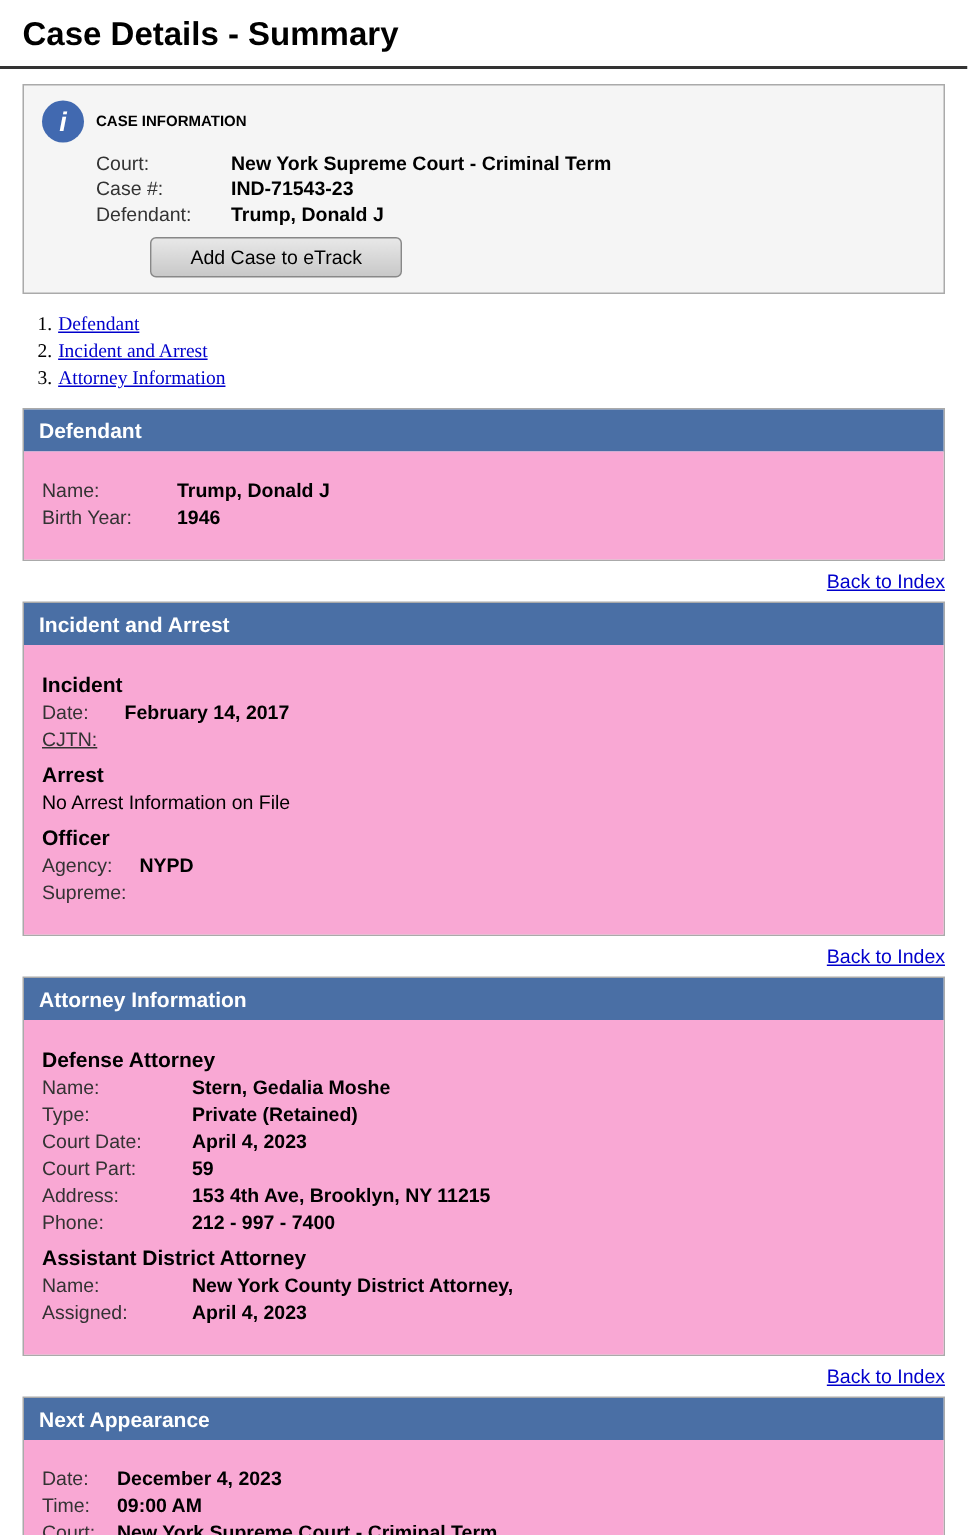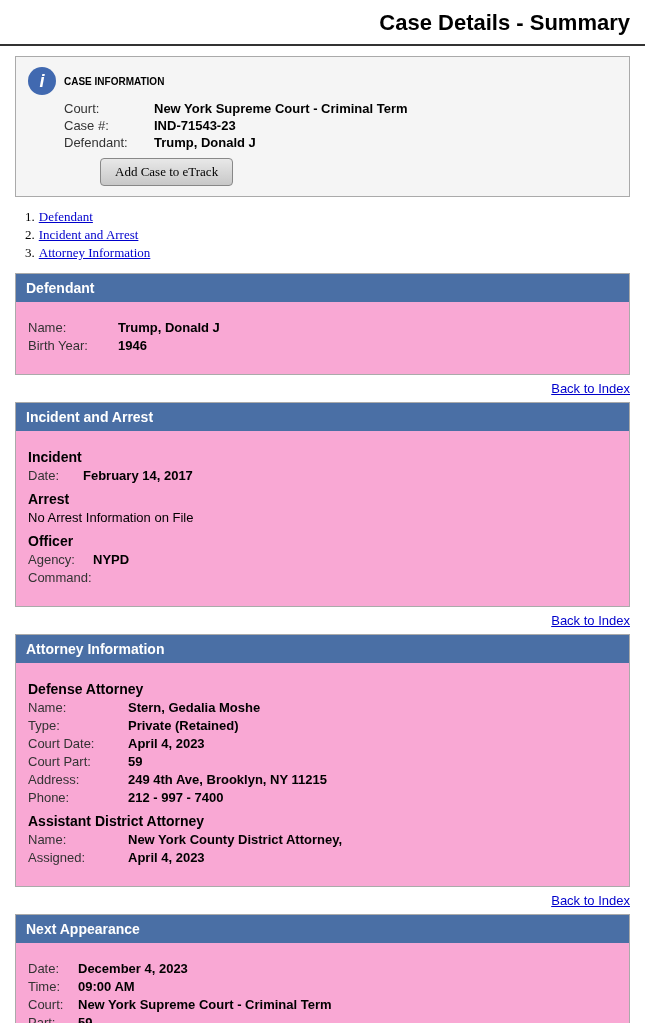--- a/index.html
+++ b/index.html
@@ -8,21 +8,20 @@
       font-size: 13px;
       color: #000;
       background: #fff;
       width: 645px;
     }
     .page-title {
       font-size: 22px;
       font-weight: bold;
       padding: 10px 15px 8px 15px;
       border-bottom: 2px solid #333;
-      text-align: right;
     }
     .case-info-box {
       margin: 10px 15px;
       border: 1px solid #aaa;
       padding: 10px 12px;
       background: #f5f5f5;
     }
     .case-info-header {
       display: flex;
       align-items: center;
@@ -59,28 +58,27 @@
       color: #333;
     }
     .case-info-table .value {
       font-weight: bold;
     }
     .case-info-table .underline {
     }
     .add-case-btn {
       display: block;
       margin: 8px 0 0 36px;
-      padding: 5px 14px;
+      padding: 5px 26px;
       background: linear-gradient(to bottom, #e8e8e8, #c8c8c8);
       border: 1px solid #888;
       border-radius: 4px;
       cursor: pointer;
       font-size: 13px;
       width: fit-content;
-      font-family: Liberation Serif, serif;
     }
     .index-section {
       margin: 12px 15px;
     }
     .index-title {
       font-size: 16px;
       font-weight: bold;
       text-decoration: underline;
       margin-bottom: 4px;
     }
@@ -209,29 +207,33 @@
 </div>
 
 <div id="incident" class="section-card">
   <div class="section-header">Incident and Arrest</div>
   <div class="section-body">
     <div class="sub-header">Incident</div>
     <div class="field-row">
       <span class="field-label-narrow" style="width:55px">Date:</span>
       <span class="field-value">February 14, 2017</span>
     </div>
+    <div class="field-row">
+      <span class="field-label-narrow" style="width:55px;text-decoration:underline">CJTN:</span>
+      <span class="field-value"></span>
+    </div>
     <div class="sub-header">Arrest</div>
     <div class="no-arrest" style="margin-left:0; margin-bottom:6px;">No Arrest Information on File</div>
     <div class="sub-header">Officer</div>
     <div class="field-row">
       <span class="field-label-narrow" style="width:65px">Agency:</span>
       <span class="field-value">NYPD</span>
     </div>
     <div class="field-row">
-      <span class="field-label-narrow" style="width:65px">Command:</span>
+      <span class="field-label-narrow" style="width:65px">Supreme:</span>
       <span class="field-value"></span>
     </div>
   </div>
 </div>
 <div class="back-to-index">
   <a href="#top">Back to Index</a>
 </div>
 
 <div id="attorney" class="section-card">
   <div class="section-header">Attorney Information</div>
@@ -248,21 +250,21 @@
     <div class="field-row">
       <span class="field-label-wide">Court Date:</span>
       <span class="field-value">April 4, 2023</span>
     </div>
     <div class="field-row">
       <span class="field-label-wide">Court Part:</span>
       <span class="field-value">59</span>
     </div>
     <div class="field-row">
       <span class="field-label-wide">Address:</span>
-      <span class="field-value">249 4th Ave, Brooklyn,  NY 11215</span>
+      <span class="field-value">153 4th Ave, Brooklyn,  NY 11215</span>
     </div>
     <div class="field-row">
       <span class="field-label-wide">Phone:</span>
       <span class="field-value">212 - 997 - 7400</span>
     </div>
     <div class="sub-header">Assistant District Attorney</div>
     <div class="field-row">
       <span class="field-label-wide">Name:</span>
       <span class="field-value">New York County District Attorney,</span>
     </div>

